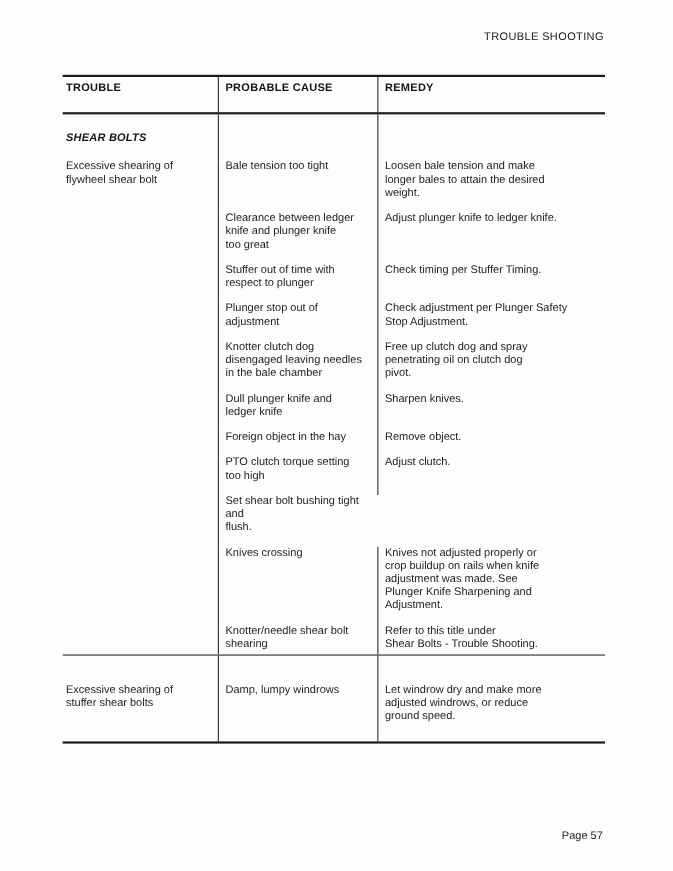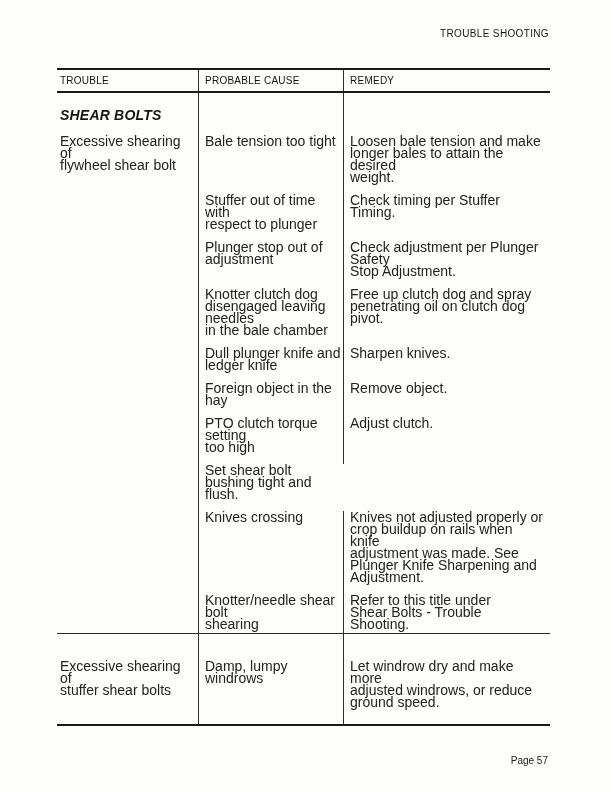--- a/index.html
+++ b/index.html
@@ -25,28 +25,28 @@
     width: 493px;
     border-top: 2.5px solid #1b1b1b;
     border-bottom: 2px solid #1b1b1b;
   }
   .row, .thead {
     display: grid;
     grid-template-columns: 141px 145px 207px;
   }
   .thead { border-bottom: 2.5px solid #1b1b1b; }
   .th {
-    font-weight: normal;
+    font-weight: bold;
     font-size: 10px;
     letter-spacing: 0.25px;
-    padding: 5px 4px 5px 4px;
+    padding: 5px 4px 16px 4px;
     color: #131313;
   }
   .cell {
-    font-size: 14px;
+    font-size: 10px;
     line-height: 12px;
     white-space: pre-line;
     color: #222;
   }
   .c1 { padding-left: 3px; padding-right: 5px; }
   .c2 { padding-left: 6px; padding-right: 2px; }
   .c3 { padding-left: 6px; padding-right: 6px; }
   .thead .c1 { padding-left: 3px; }
   .cell.c2, .cell.c3, .th.c2, .th.c3 { border-left: 1.2px solid #2b2b2b; }
   .section-row .c1 {
@@ -91,20 +91,27 @@
           <div class="cell c2"></div>
           <div class="cell c3"></div>
         </div>
         <div class="row pair-row">
           <div class="cell c1">Excessive shearing of
 flywheel shear bolt</div>
           <div class="cell c2">Bale tension too tight</div>
           <div class="cell c3">Loosen bale tension and make
 longer bales to attain the desired
 weight.</div>
+        </div>
+        <div class="row pair-row">
+          <div class="cell c1"></div>
+          <div class="cell c2">Clearance between ledger
+knife and plunger knife
+too great</div>
+          <div class="cell c3">Adjust plunger knife to ledger knife.</div>
         </div>
         <div class="row pair-row">
           <div class="cell c1"></div>
           <div class="cell c2">Stuffer out of time with
 respect to plunger</div>
           <div class="cell c3">Check timing per Stuffer Timing.</div>
         </div>
         <div class="row pair-row">
           <div class="cell c1"></div>
           <div class="cell c2">Plunger stop out of

